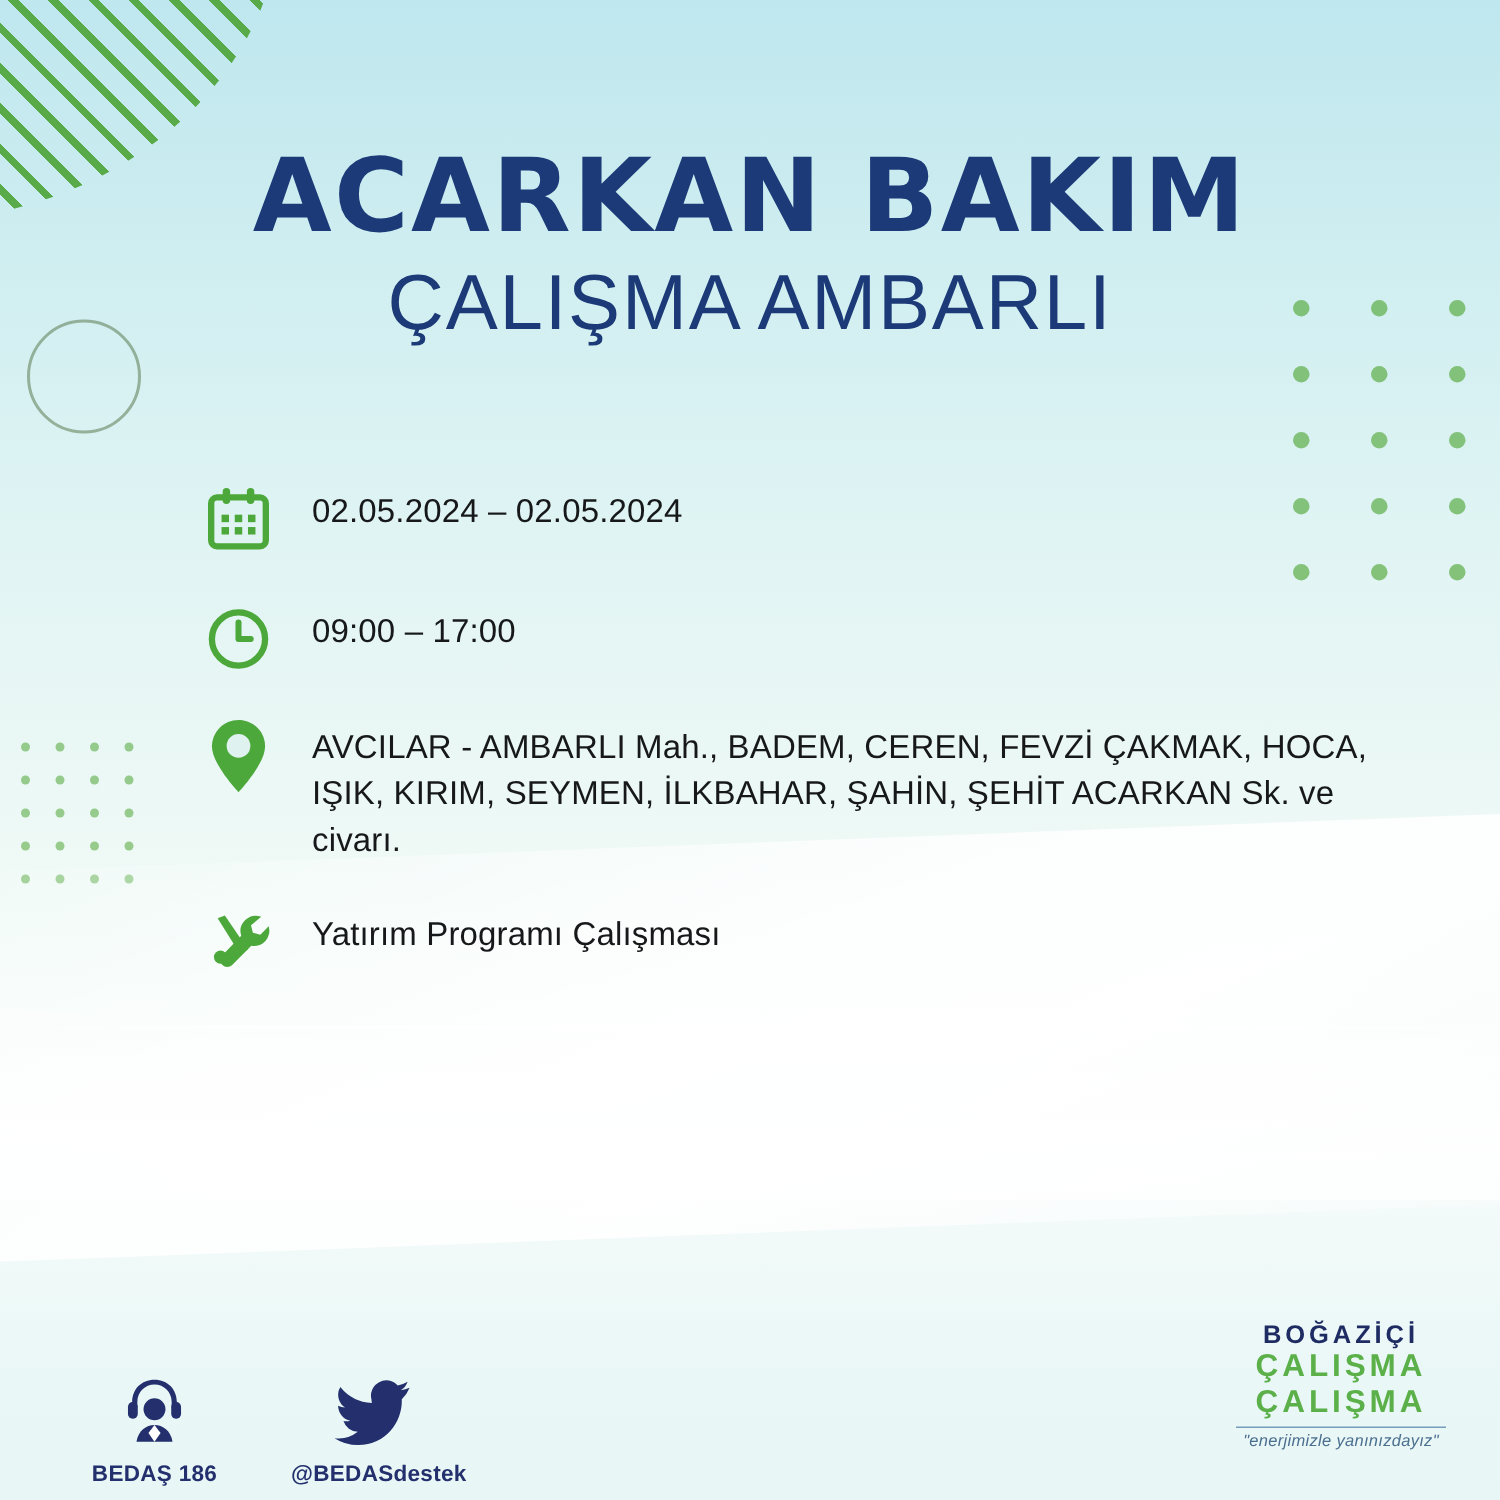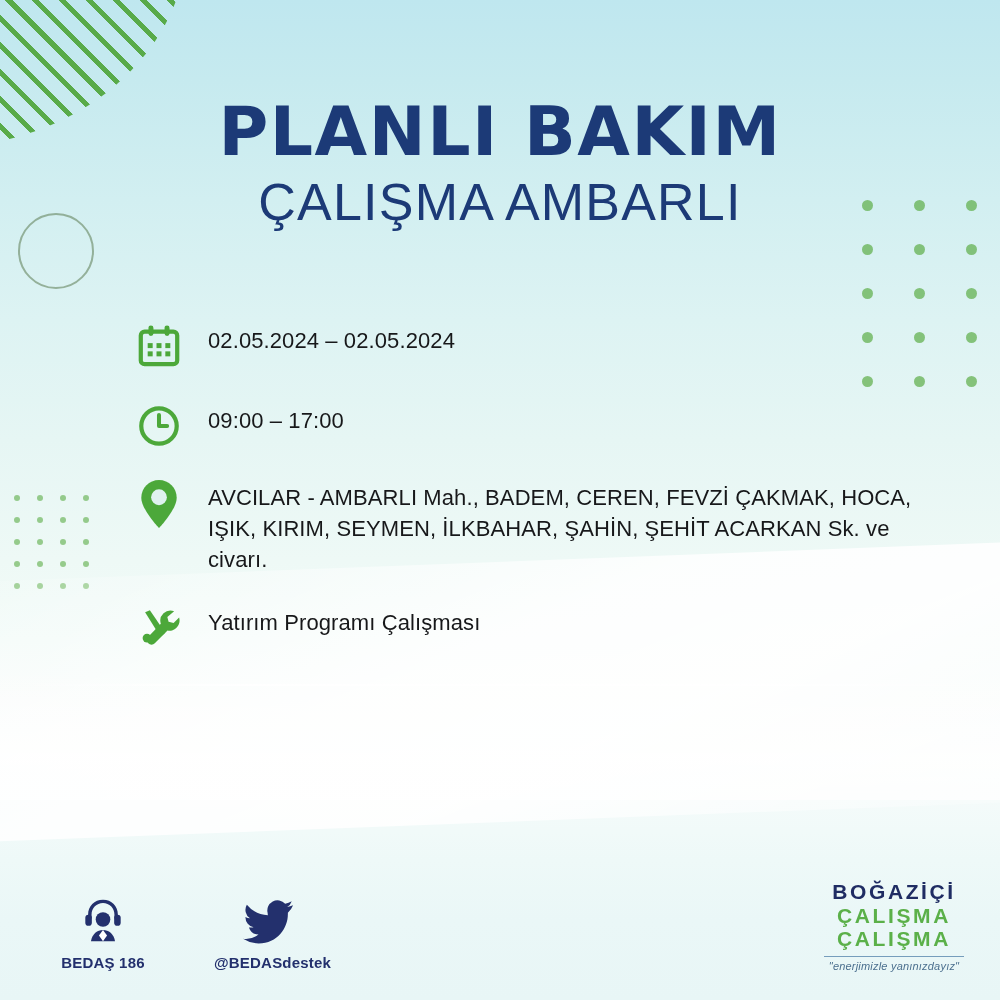--- a/index.html
+++ b/index.html
@@ -111,31 +111,31 @@
     display:flex; align-items:center; justify-content:flex-start;
   }
   .info-text {
     font-size:22px; color:#17181a; line-height:1.38;
     padding-top:8px; letter-spacing:.1px;
   }
   #row-address .info-text { line-height:1.42; max-width:740px; padding-top:4px; }
   #row-address .icon-cell { height:52px; }
 
   
-  #contacts { position:absolute; left:48px; top:893px; display:flex; align-items:flex-end; gap:56px; }
+  #contacts { position:absolute; left:48px; top:913px; display:flex; align-items:flex-end; gap:36px; }
   .contact { width:110px; text-align:center; }
   .contact .cico { height:52px; display:flex; align-items:flex-end; justify-content:center; }
   .contact .clabel {
     margin-top:9px; font-size:15px; font-weight:bold; color:#23306d;
     letter-spacing:.2px; white-space:nowrap;
   }
 
   
   #logo { position:absolute; right:22px; top:880px; width:168px; text-align:center; }
-  .logo-l1 { font-size:21px; font-weight:bold; letter-spacing:2.6px; color:#1f2c63; line-height:1.12; }
+  .logo-l1 { font-size:17px; font-weight:bold; letter-spacing:2.6px; color:#1f2c63; line-height:1.12; }
   .logo-l2, .logo-l3 { font-size:21px; font-weight:bold; letter-spacing:2.6px; color:#5bb049; line-height:1.12; }
   .logo-rule { margin:5px auto 3px; width:140px; height:1px; background:#4f7fa8; opacity:.75; }
   .logo-tag { font-size:11px; font-style:italic; color:#4b6f8e; letter-spacing:.2px; }
 </style>
 </head>
 <body>
 
 <div id="poster">
 
   <div class="hatch"></div>
@@ -180,21 +180,21 @@
       <span></span>
       <span></span>
       <span></span>
   </div>
 
   <div class="sheen"></div>
   <div class="sheen2"></div>
   <div class="band"></div>
 
   <div id="title-block">
-    <div id="title-main">PLANLI BAKIM</div>
+    <div id="title-main">ACARKAN BAKIM</div>
     <div id="title-sub">ÇALIŞMA AMBARLI</div>
   </div>
 
   <div id="info">
 
     <div class="info-row" id="row-date">
       <div class="icon-cell">
         <svg width="46" height="46" viewBox="0 0 48 48" aria-hidden="true">
           <rect x="5" y="9" width="38" height="34" rx="4" fill="none" stroke="#4ca83a" stroke-width="4.4"></rect>
           <rect x="13" y="2.5" width="5.2" height="11" rx="2.6" fill="#4ca83a"></rect>

